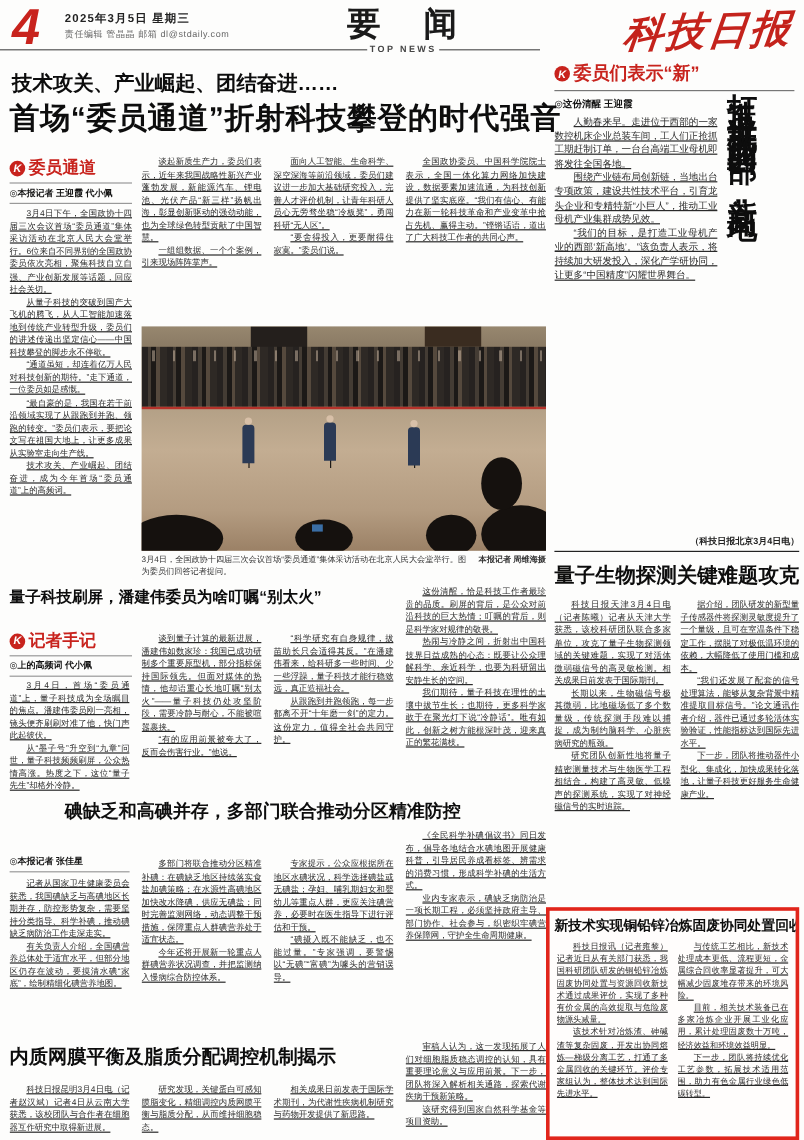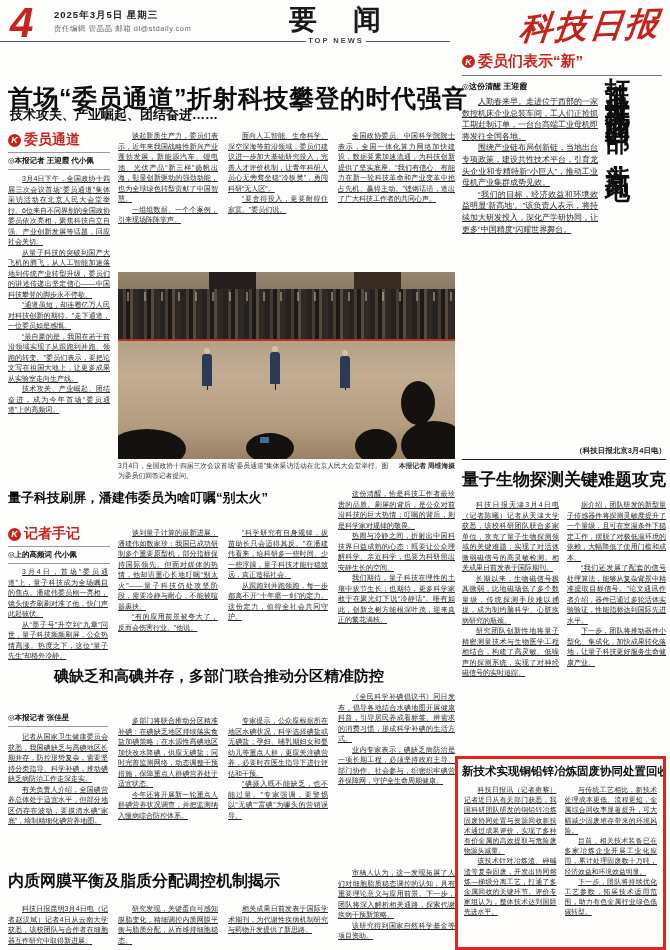--- a/index.html
+++ b/index.html
@@ -11,21 +11,21 @@
   .dateline{left:54px;top:9px;font-size:9.5px;font-weight:bold;color:#222;letter-spacing:1px;}
   .editorline{left:54px;top:24px;font-size:7.5px;color:#666;letter-spacing:.5px;}
   .sectitle{left:0;top:1px;width:670px;text-align:center;font-size:28px;font-weight:900;color:#1a1a1a;letter-spacing:14px;text-indent:14px;}
   .ruleL{left:0;top:41px;width:306px;border-top:1.5px solid #555;}
   .ruleR{left:366px;top:41px;width:84px;border-top:1.5px solid #555;}
   .topnews{left:306px;top:36px;width:60px;text-align:center;font-size:7.5px;font-weight:bold;color:#444;letter-spacing:2px;}
   .masthead{right:10px;top:4px;font-size:33px;font-weight:900;color:#c4231c;font-style:italic;
             letter-spacing:2px;transform:skewX(-8deg) rotate(-2deg);font-family:"DejaVu Serif","Liberation Serif",serif;}
   
   .hl{font-weight:900;color:#0d0d0d;white-space:nowrap;}
-  .kicker{left:10px;top:58px;font-size:13px;margin-top:48px;}
+  .kicker{left:10px;top:58px;font-size:17px;}
   .h1{left:8px;top:82px;font-size:25px;letter-spacing:.5px;}
   .h2{left:8px;top:489px;font-size:13px;}
   .h3{left:8px;top:667px;font-size:15px;margin-left:46px;}
   .h4{left:8px;top:871px;font-size:16px;}
   .h5{left:462px;top:468px;font-size:17px;}
   
   .tag{display:flex;align-items:center;gap:3px;color:#c8231d;font-weight:900;}
   .klogo{width:13px;height:13px;min-width:13px;border-radius:50%;background:#c8231d;color:#fff;font-size:9px;
          font-weight:900;display:flex;align-items:center;justify-content:center;font-style:italic;}
   .byline{font-size:7.5px;font-weight:bold;color:#111;}
@@ -191,21 +191,21 @@
   <div class="abs" style="left:462px;top:52px;width:200px;">
     <div class="tag hairb" style="font-size:15px;padding-bottom:4px;border-color:#777;">
       <span class="klogo">K</span>
       <span>委员们表示“新”</span>
     </div>
     <div class="byline" style="padding-top:5px;font-size:8px;">◎这份清醒 王迎霞</div>
   </div>
   <div class="abs bodycol r1col" style="left:462px;top:96px;width:136px;height:348px;">
       <p>人勤春来早。走进位于西部的一家数控机床企业总装车间，工人们正抢抓工期赶制订单，一台台高端工业母机即将发往全国各地。</p>
       <p>围绕产业链布局创新链，当地出台专项政策，建设共性技术平台，引育龙头企业和专精特新“小巨人”，推动工业母机产业集群成势见效。</p>
-      <p>“我们的目标，经济效益和环境效益明显‘新高地’。”该负责人表示，将持续加大研发投入，深化产学研协同，让更多“中国精度”闪耀世界舞台。</p>
+      <p>“我们的目标，是打造工业母机产业的西部‘新高地’。”该负责人表示，将持续加大研发投入，深化产学研协同，让更多“中国精度”闪耀世界舞台。</p>
     </div>
   <div class="abs hl verthl" style="white-space:normal;">打造工业母机产业的西部“新高地”</div>
   <div class="abs r1date">（科技日报北京3月4日电）</div>
   <div class="abs midrule"></div>
 
   <div class="abs hl h5">量子生物探测关键难题攻克</div>
   <div class="abs bodycol" style="left:462px;top:500px;width:97px;height:250px;">
       <p>科技日报天津3月4日电（记者陈曦）记者从天津大学获悉，该校科研团队联合多家单位，攻克了量子生物探测领域的关键难题，实现了对活体微弱磁信号的高灵敏检测。相关成果日前发表于国际期刊。</p>
       <p>长期以来，生物磁信号极其微弱，比地磁场低了多个数量级，传统探测手段难以捕捉，成为制约脑科学、心脏疾病研究的瓶颈。</p>
       <p>研究团队创新性地将量子精密测量技术与生物医学工程相结合，构建了高灵敏、低噪声的探测系统，实现了对神经磁信号的实时追踪。</p>

